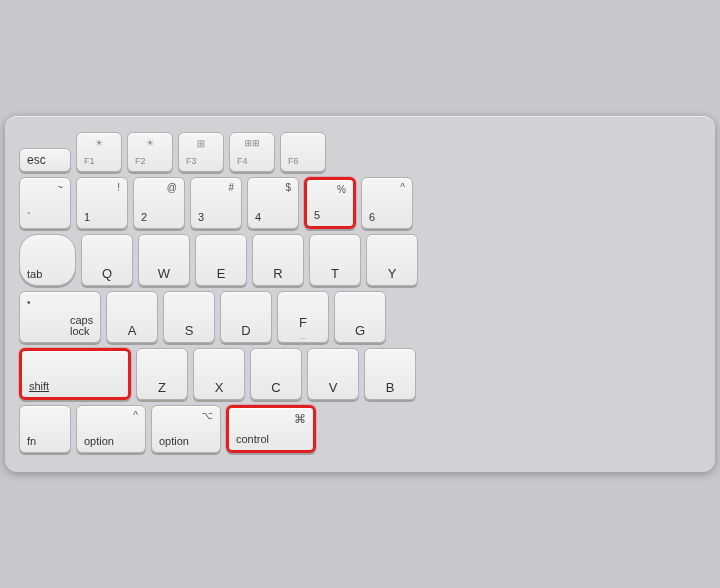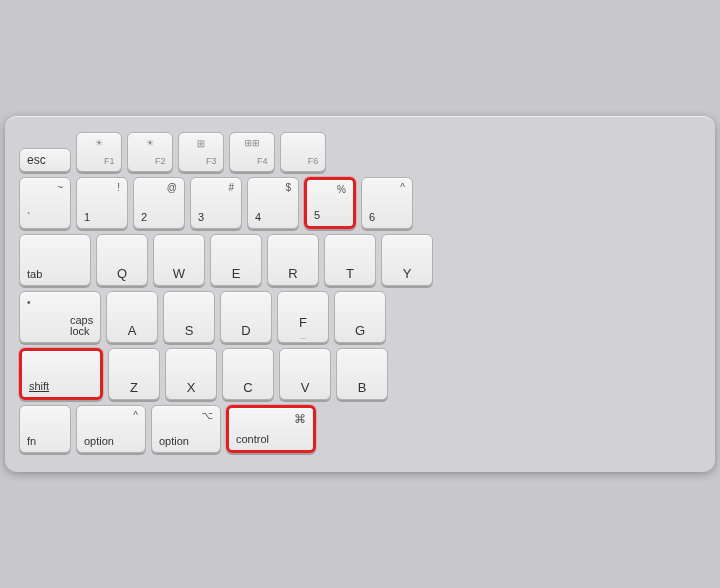--- a/index.html
+++ b/index.html
@@ -67,30 +67,29 @@
       line-height: 1;
       align-self: center;
       width: 100%;
       text-align: center;
     }
 
     .key .corner-label {
       font-size: 9px;
       color: #888;
       line-height: 1;
-      margin-left: 20px;
     }
 
     
     .w-standard { width: 52px; height: 52px; }
     .w-esc { width: 52px; height: 24px; }
     .w-fn-row { width: 46px; height: 40px; }
-    .w-tab { width: 72px; height: 52px; }
+    .w-tab { width: 57px; height: 52px; border-radius: 19px; }
     .w-caps { width: 82px; height: 52px; }
-    .w-shift-l { width: 84px; height: 52px; text-decoration: underline; }
+    .w-shift-l { width: 112px; height: 52px; text-decoration: underline; }
     .w-fn-bottom { width: 52px; height: 48px; text-align: center; }
     .w-control { width: 70px; height: 48px; }
     .w-option { width: 70px; height: 48px; }
     .w-command { width: 90px; height: 48px; }
 
     
     .highlighted {
       border: 3px solid #e02020 !important;
       box-shadow: 0 2px 0 #a0a0a0, inset 0 1px 0 rgba(255,255,255,0.9), 0 0 0 1px rgba(224,32,32,0.2);
     }
@@ -122,21 +121,21 @@
       <span class="corner-label">F2</span>
     </div>
     <div class="key w-fn-row">
       <span class="fn-icon" style="font-size:10px;">⊞</span>
       <span class="corner-label">F3</span>
     </div>
     <div class="key w-fn-row">
       <span style="font-size:9px;color:#888;position:absolute;top:5px;left:50%;transform:translateX(-50%);white-space:nowrap;">⊞⊞</span>
       <span class="corner-label">F4</span>
     </div>
-    <div class="key w-fn-row" style="overflow:hidden;align-items:center;">
+    <div class="key w-fn-row" style="overflow:hidden;">
       <span class="corner-label">F6</span>
     </div>
   </div>
 
   <div class="key-row">
     <div class="key w-standard">
       <span class="top-label">~</span>
       <span class="bottom-label">`</span>
     </div>
     <div class="key w-standard">

